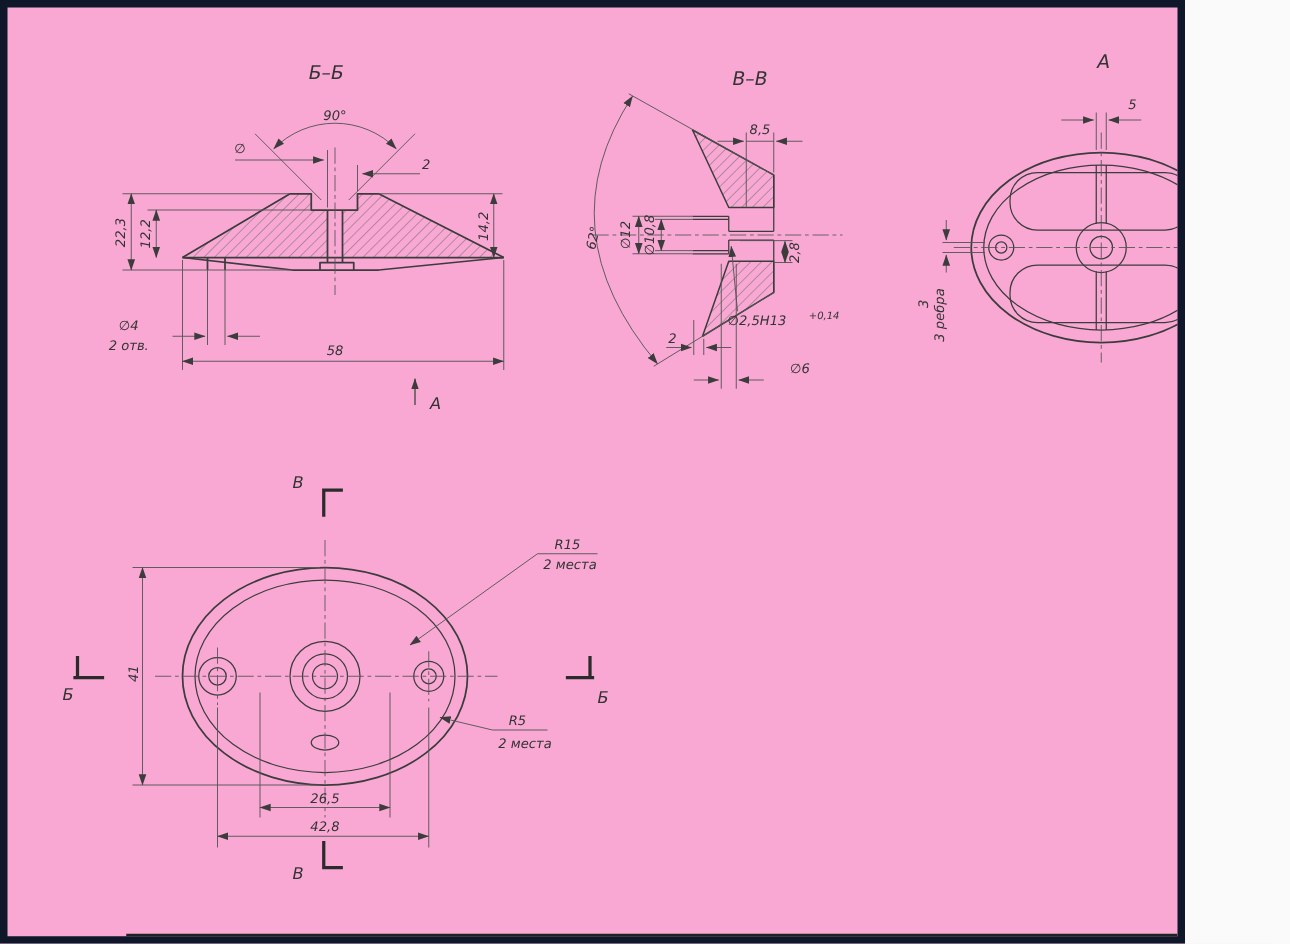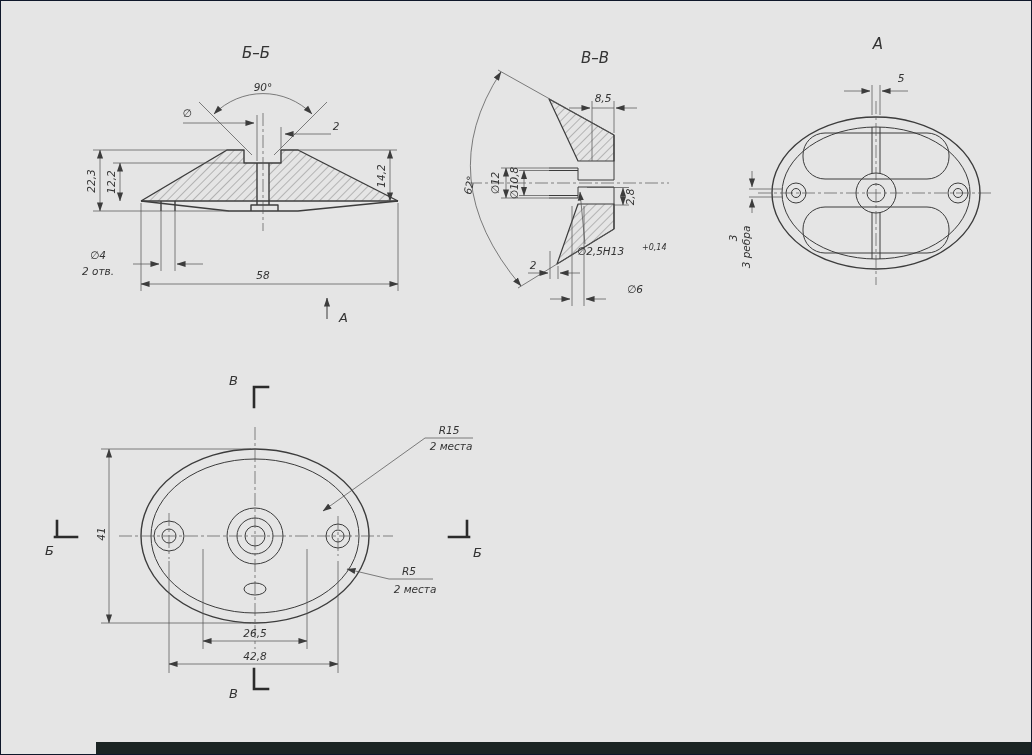--- a/index.html
+++ b/index.html
@@ -1,17 +1,17 @@
 <!DOCTYPE html>
 <html><head>
 <meta charset="utf-8">
 <style>
   html,body{margin:0;padding:0;background:#fafafa}
-  .page{position:relative;width:1032px;height:755px;background:#e5e5e5;
-        border:1px solid #0f172a;box-sizing:border-box;overflow:hidden}
+  .page{position:relative;width:948px;height:755px;background:#f9a8d4;
+        border:6px solid #0f172a;box-sizing:border-box;overflow:hidden}
   .page svg{position:absolute;left:0;top:0}
   svg text{font-family:"DejaVu Sans",sans-serif;font-style:italic;fill:#333;font-size:10.5px}
   .t-title{font-size:15px}
   .t-letter{font-size:13px}
   .t-small{font-size:8px}
   .ol{stroke:#3c3c3c;stroke-width:1.4;fill:none;stroke-linejoin:round}
   .ol2{stroke:#3c3c3c;stroke-width:1;fill:none}
   .olh{stroke:#3c3c3c;stroke-width:1.2;fill:url(#hatchp);stroke-linejoin:round}
   .thin{stroke:#555;stroke-width:0.75;fill:none}
   .cl{stroke:#555;stroke-width:0.7;fill:none;stroke-dasharray:13 3 3 3}

